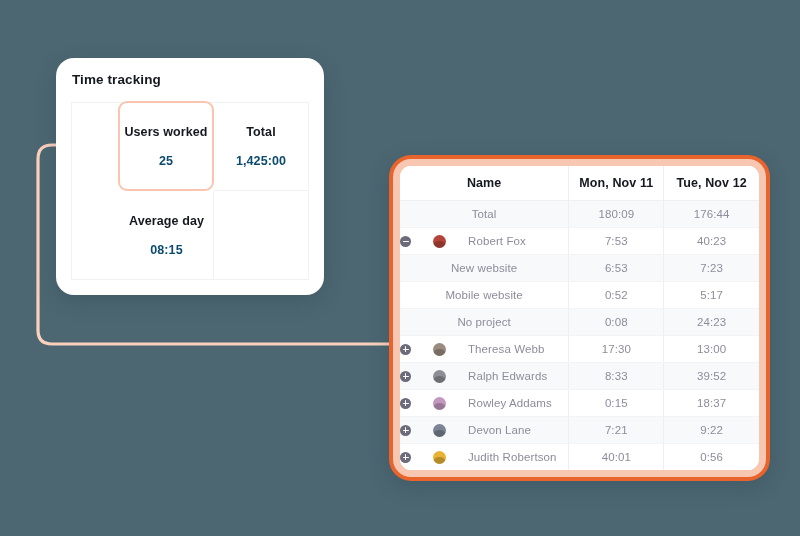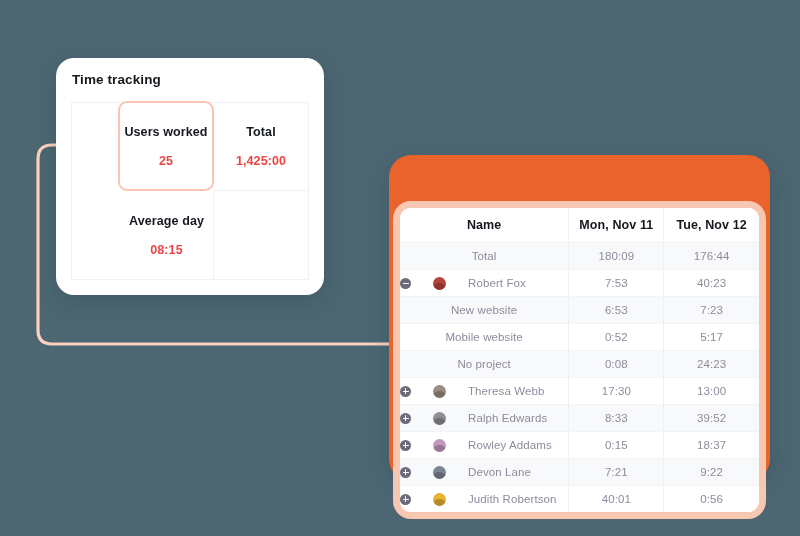--- a/index.html
+++ b/index.html
@@ -77,21 +77,21 @@
   .stat-label {
     font-size: 12.5px;
     font-weight: bold;
     color: #15181f;
     letter-spacing: 0.1px;
   }
   .stat-value {
     margin-top: 15px;
     font-size: 12.5px;
     font-weight: bold;
-    color: #ef4444;
+    color: #0c4a6e;
     letter-spacing: 0.1px;
   }
   #stat-cell-users {
     border: 2.5px solid #f9c5b0;
     border-radius: 9px;
     background: #ffffff;
     margin: -2px 0 0 -2px;
     z-index: 2;
   }
 
@@ -109,21 +109,20 @@
     box-sizing: border-box;
     box-shadow: 0 6px 22px rgba(18, 35, 46, 0.17);
   }
   #table-card-inner-ring {
     width: 100%;
     height: 100%;
     background: #f8c7b2;
     border-radius: 18px;
     padding: 7px;
     box-sizing: border-box;
-    margin-top: 42px;
   }
   #time-table-wrap {
     width: 100%;
     height: 100%;
     background: #ffffff;
     border-radius: 11px;
     overflow: hidden;
     box-sizing: border-box;
   }
   table#time-table {

